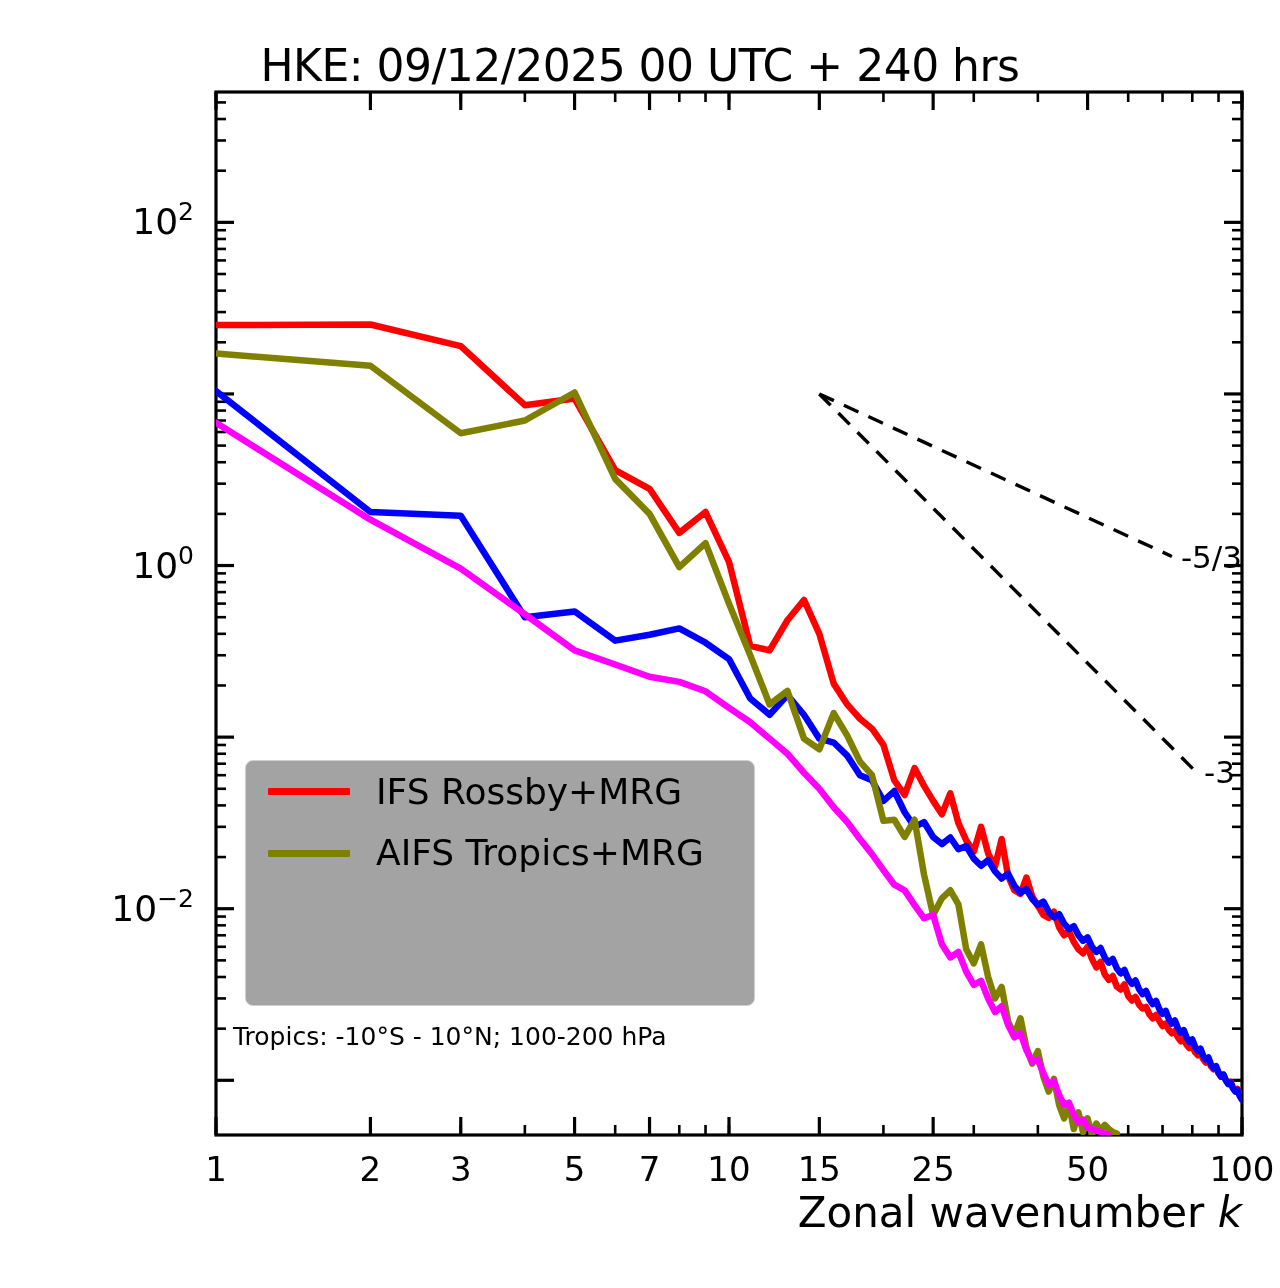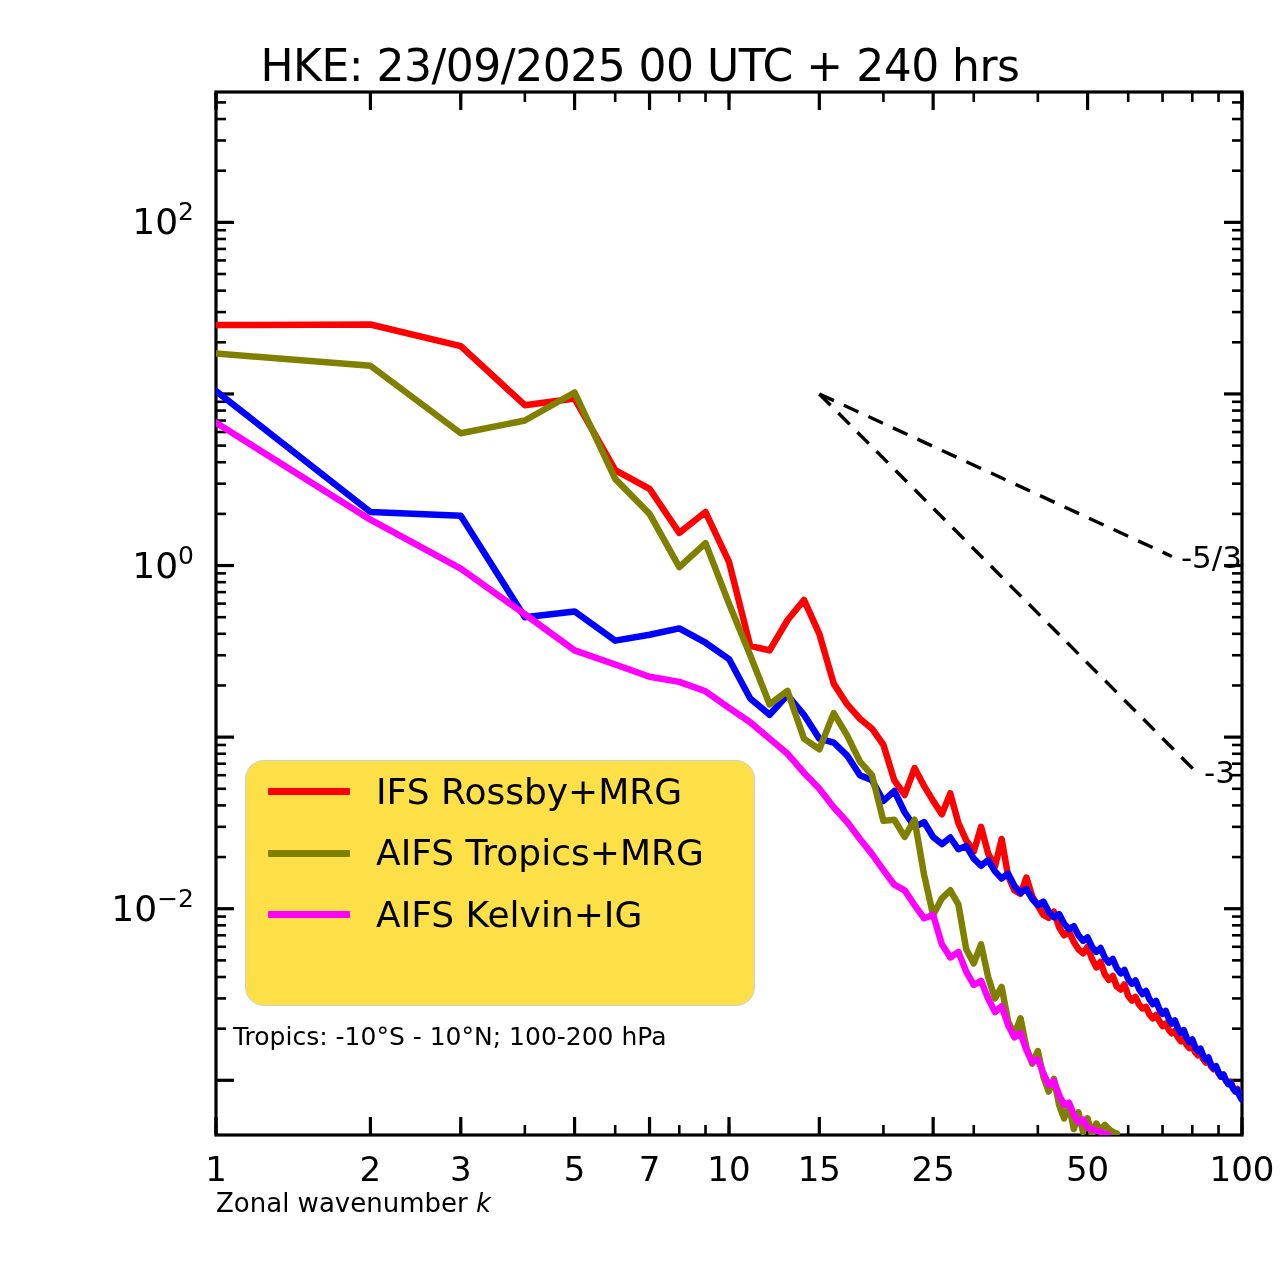--- a/index.html
+++ b/index.html
@@ -5,42 +5,42 @@
   html,body{margin:0;padding:0;background:#ffffff;}
   body{width:1280px;height:1288px;font-family:"DejaVu Sans",sans-serif;color:#000;overflow:hidden;}
   #root{position:relative;width:1280px;height:1288px;}
   #chart-title{
     position:absolute;left:0;top:40px;width:1280px;text-align:center;
     font-size:44px;line-height:52px;font-family:"DejaVu Sans",sans-serif;
     letter-spacing:-0.5px;
   }
   #plot-svg{position:absolute;left:0;top:0;}
   #x-axis-label{
-    position:absolute;left:216px;top:1188px;width:1026px;text-align:left;
-    font-size:26px;
+    position:absolute;left:216px;top:1188px;width:1026px;text-align:right;
+    font-size:42px;
   }
   .ital{font-style:italic;}
   #legend-box{
     position:absolute;left:245px;top:760px;width:510px;height:246px;
-    border:1.6px solid #cfcfcf;border-radius:19px;background:#fde047;
+    border:1.6px solid #cfcfcf;border-radius:8px;background:#a3a3a3;
     box-sizing:border-box;
   }
   .legend-row{display:flex;align-items:center;height:61.5px;padding-left:22px;}
   .legend-swatch{width:82px;height:7px;border-radius:1px;flex:0 0 auto;}
   .legend-text{margin-left:26px;font-size:36px;line-height:36px;white-space:nowrap;}
   #annotation{
     position:absolute;left:233px;top:1022px;font-size:25px;white-space:nowrap;
   }
 </style>
 </head>
 <body>
 
 <div id="root">
 
-  <div id="chart-title">HKE: 23/09/2025 00 UTC + 240 hrs</div>
+  <div id="chart-title">HKE: 09/12/2025 00 UTC + 240 hrs</div>
 
   <svg id="plot-svg" width="1280" height="1288">
     <g id="svg-content">
         <defs>
           <clipPath id="plotclip">
             <rect x="216" y="92" width="1026" height="1043"></rect>
           </clipPath>
         </defs>
         <rect x="216" y="92" width="1026" height="1043" fill="none" stroke="#000" stroke-width="3.2"></rect>
         <line x1="216" y1="1135" x2="216" y2="1125" stroke="#000" stroke-width="2.6"></line>
@@ -231,21 +231,17 @@
 
   <div id="legend-box">
     <div class="legend-row">
       <div class="legend-swatch" style="background:#ff0000"></div>
       <div class="legend-text">IFS Rossby+MRG</div>
     </div>
     <div class="legend-row">
       <div class="legend-swatch" style="background:#808000"></div>
       <div class="legend-text">AIFS Tropics+MRG</div>
     </div>
-    <div class="legend-row">
-      <div class="legend-swatch" style="background:#ff00ff"></div>
-      <div class="legend-text">AIFS Kelvin+IG</div>
-    </div>
   </div>
 
   <div id="annotation">Tropics: -10°S - 10°N; 100-200 hPa</div>
 
 </div>
 
 </body></html>

